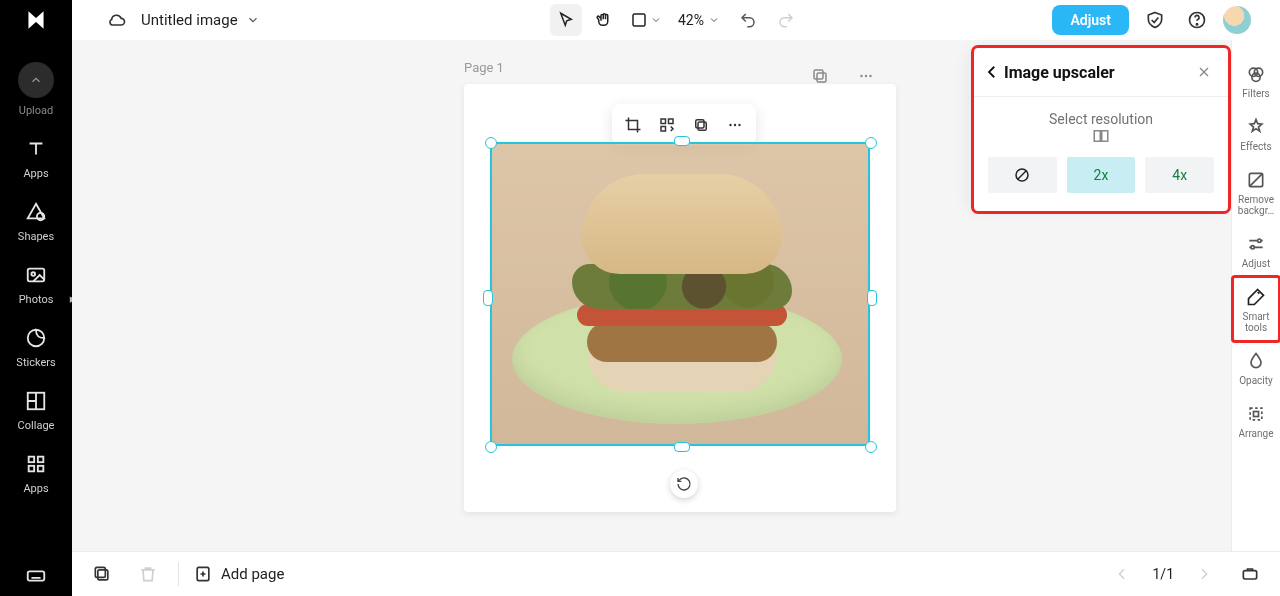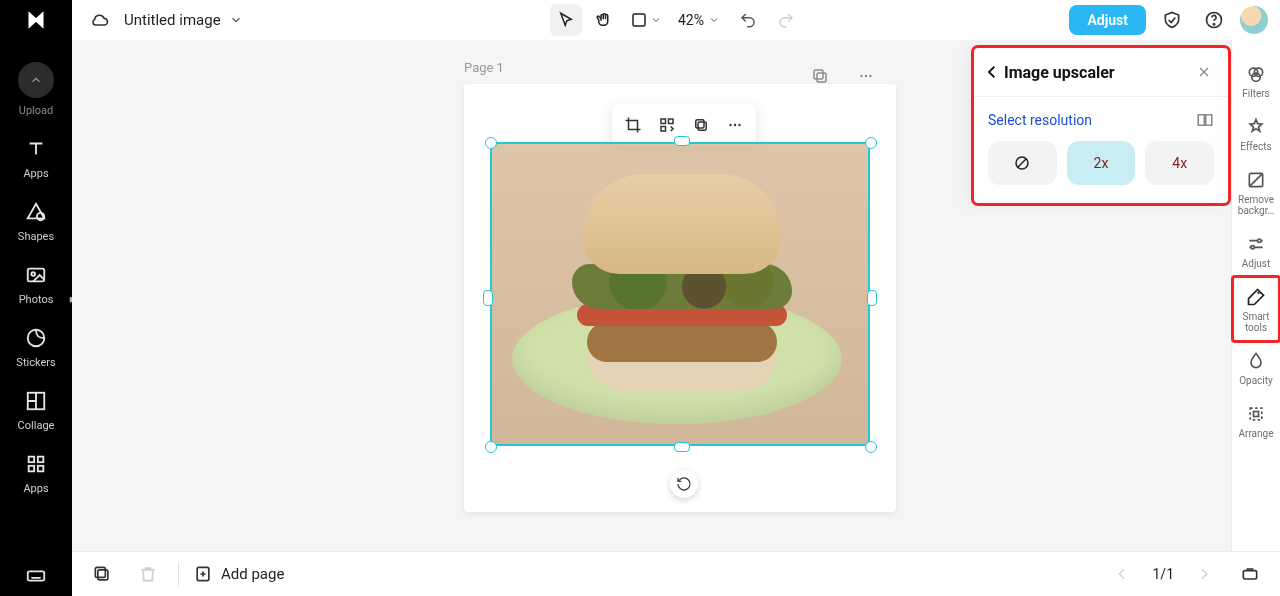--- a/index.html
+++ b/index.html
@@ -70,21 +70,21 @@
   }
 
   
   .topbar {
     position: absolute;
     left: 72px; right: 0; top: 0;
     height: 40px;
     border-bottom: 1px solid #ececec;
     display: flex;
     align-items: center;
-    padding: 0 12px;
+    padding: 0 29px;
     background:#fff;
   }
   .tb-icon {
     width: 32px; height: 32px;
     display:flex; align-items:center; justify-content:center;
     color:#303030;
     border-radius:6px;
     cursor:pointer;
   }
   .tb-icon.boxed { background:#f1f1f1; }
@@ -294,33 +294,34 @@
   }
   .panel-header .close {
     margin-left:auto;
     width:24px; height:24px;
     display:flex; align-items:center; justify-content:center;
     color:#888; cursor:pointer;
   }
   .panel-body { padding:14px 14px 18px 14px; }
   .panel-row-label {
     display:flex; align-items:center; justify-content:space-between;
-    font-size:14px; color:#1d4ed8;
+    font-size:14px; color:#737373;
     margin-bottom:12px;
+    flex-direction:column;
   }
   .res-buttons {
     display:flex; gap:10px;
   }
   .res-btn {
     flex:1;
-    height:44px;
-    border-radius:12px;
+    height:36px;
+    border-radius:2px;
     background:#f2f3f4;
     display:flex; align-items:center; justify-content:center;
-    font-size:14px; color:#7f1d1d;
+    font-size:14px; color:#15803d;
     cursor:pointer;
   }
   .res-btn.active { background:#c8eef3; }
 
   
   .bottombar {
     position:absolute;
     left:72px; right:0; bottom:0;
     height:44px;
     border-top:1px solid #ececec;

